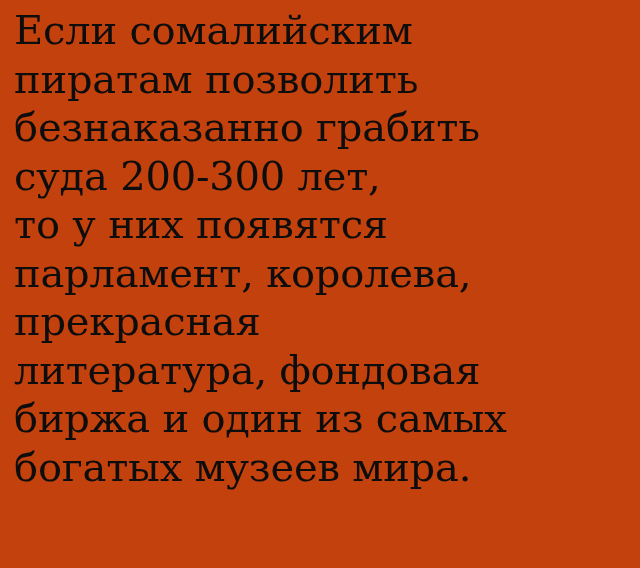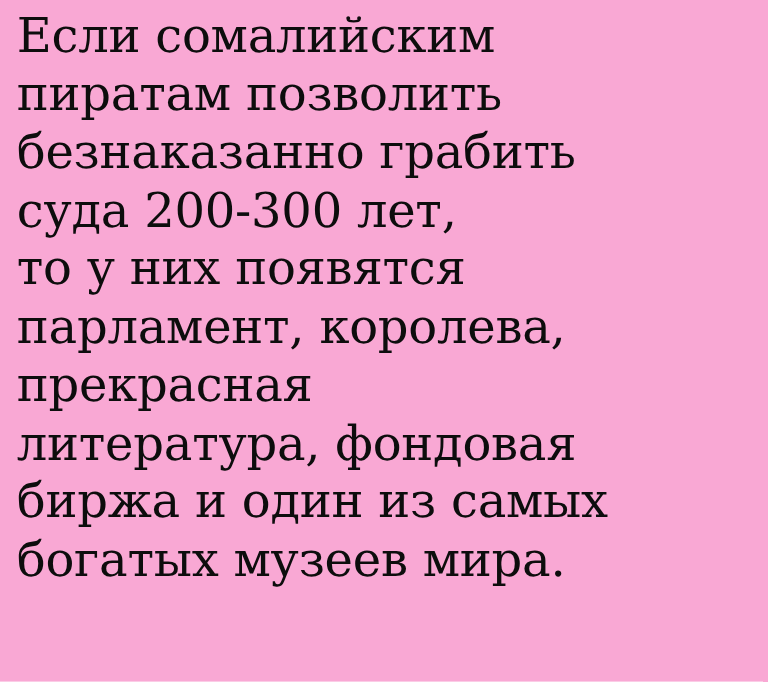--- a/index.html
+++ b/index.html
@@ -10,21 +10,21 @@
   body {
     width: 640px;
     height: 568px;
     overflow: hidden;
     font-family: "DejaVu Serif", serif;
   }
   .quote-card {
     box-sizing: border-box;
     width: 640px;
     height: 568px;
-    background: #f9a8d4;
+    background: #c2410c;
     padding: 6px 26px 0 14px;
     display: block;
   }
   .quote-text {
     margin: 0;
     color: #0d0d0d;
     font-family: "DejaVu Serif", serif;
     font-size: 40px;
     line-height: 48.5px;
     letter-spacing: -0.2px;

